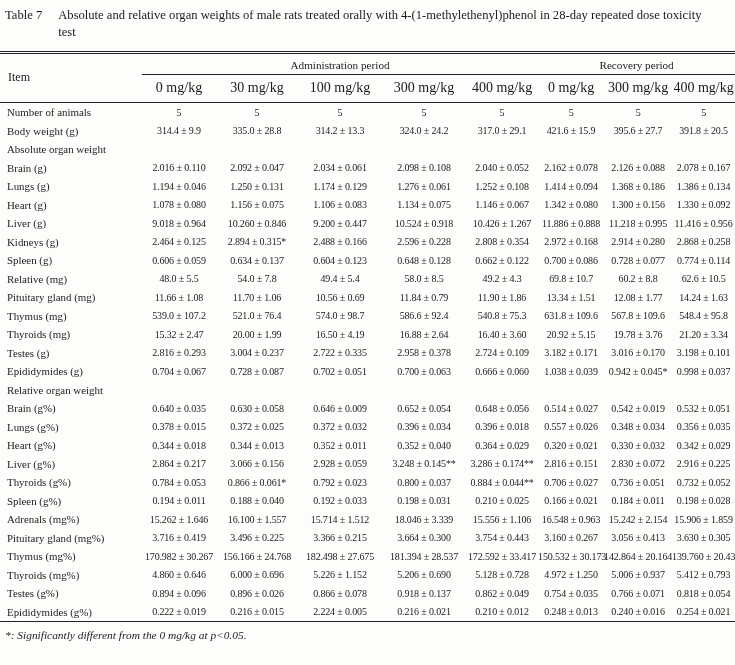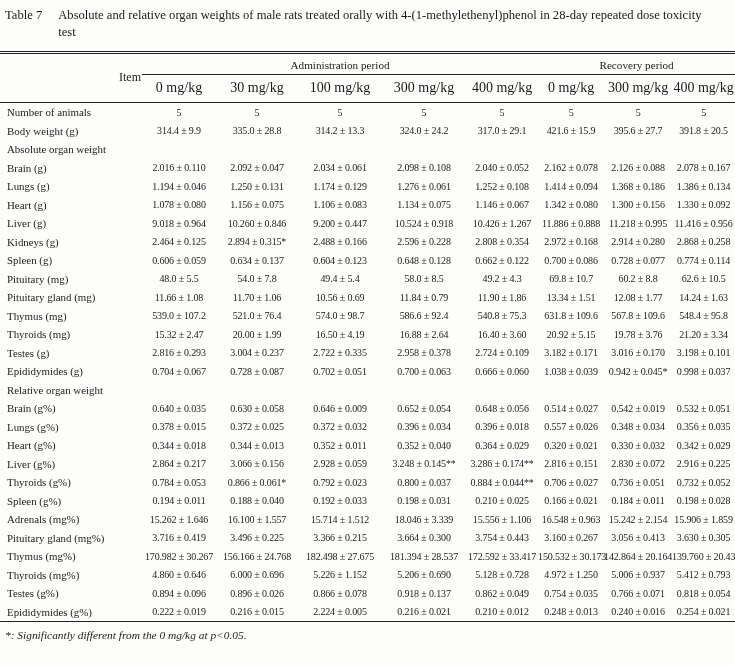--- a/index.html
+++ b/index.html
@@ -13,21 +13,21 @@
   .cap-label{white-space:nowrap;}
   .cap-text{width:648px;}
   table{
     width:735px;border-collapse:collapse;table-layout:fixed;
     border-top:3px double #222;border-bottom:1.5px solid #222;
     font-size:10px;
   }
   thead{border-bottom:1.4px solid #222;}
   th{font-weight:normal;}
   th.item-h{
-    text-align:right;vertical-align:middle;padding-left:8px;
+    text-align:left;vertical-align:middle;padding-left:8px;
     font-size:12px;
   }
   th.grp{
     font-size:11.2px;padding:5px 0 3px 0;
     border-bottom:1.1px solid #222;
   }
   th.dose{font-size:14px;padding:5px 0 6px 0;white-space:nowrap;}
   tbody td{
     height:18.5px;text-align:center;vertical-align:middle;
     white-space:nowrap;overflow:visible;padding:0;
@@ -165,21 +165,21 @@
             <td>0.606 ± 0.059</td>
             <td>0.634 ± 0.137</td>
             <td>0.604 ± 0.123</td>
             <td>0.648 ± 0.128</td>
             <td>0.662 ± 0.122</td>
             <td>0.700 ± 0.086</td>
             <td>0.728 ± 0.077</td>
             <td>0.774 ± 0.114</td>
           </tr>
           <tr>
-            <td class="item indent">Pituitary (mg)</td>
+            <td class="item indent">Relative (mg)</td>
             <td>48.0 ± 5.5</td>
             <td>54.0 ± 7.8</td>
             <td>49.4 ± 5.4</td>
             <td>58.0 ± 8.5</td>
             <td>49.2 ± 4.3</td>
             <td>69.8 ± 10.7</td>
             <td>60.2 ± 8.8</td>
             <td>62.6 ± 10.5</td>
           </tr>
           <tr>

